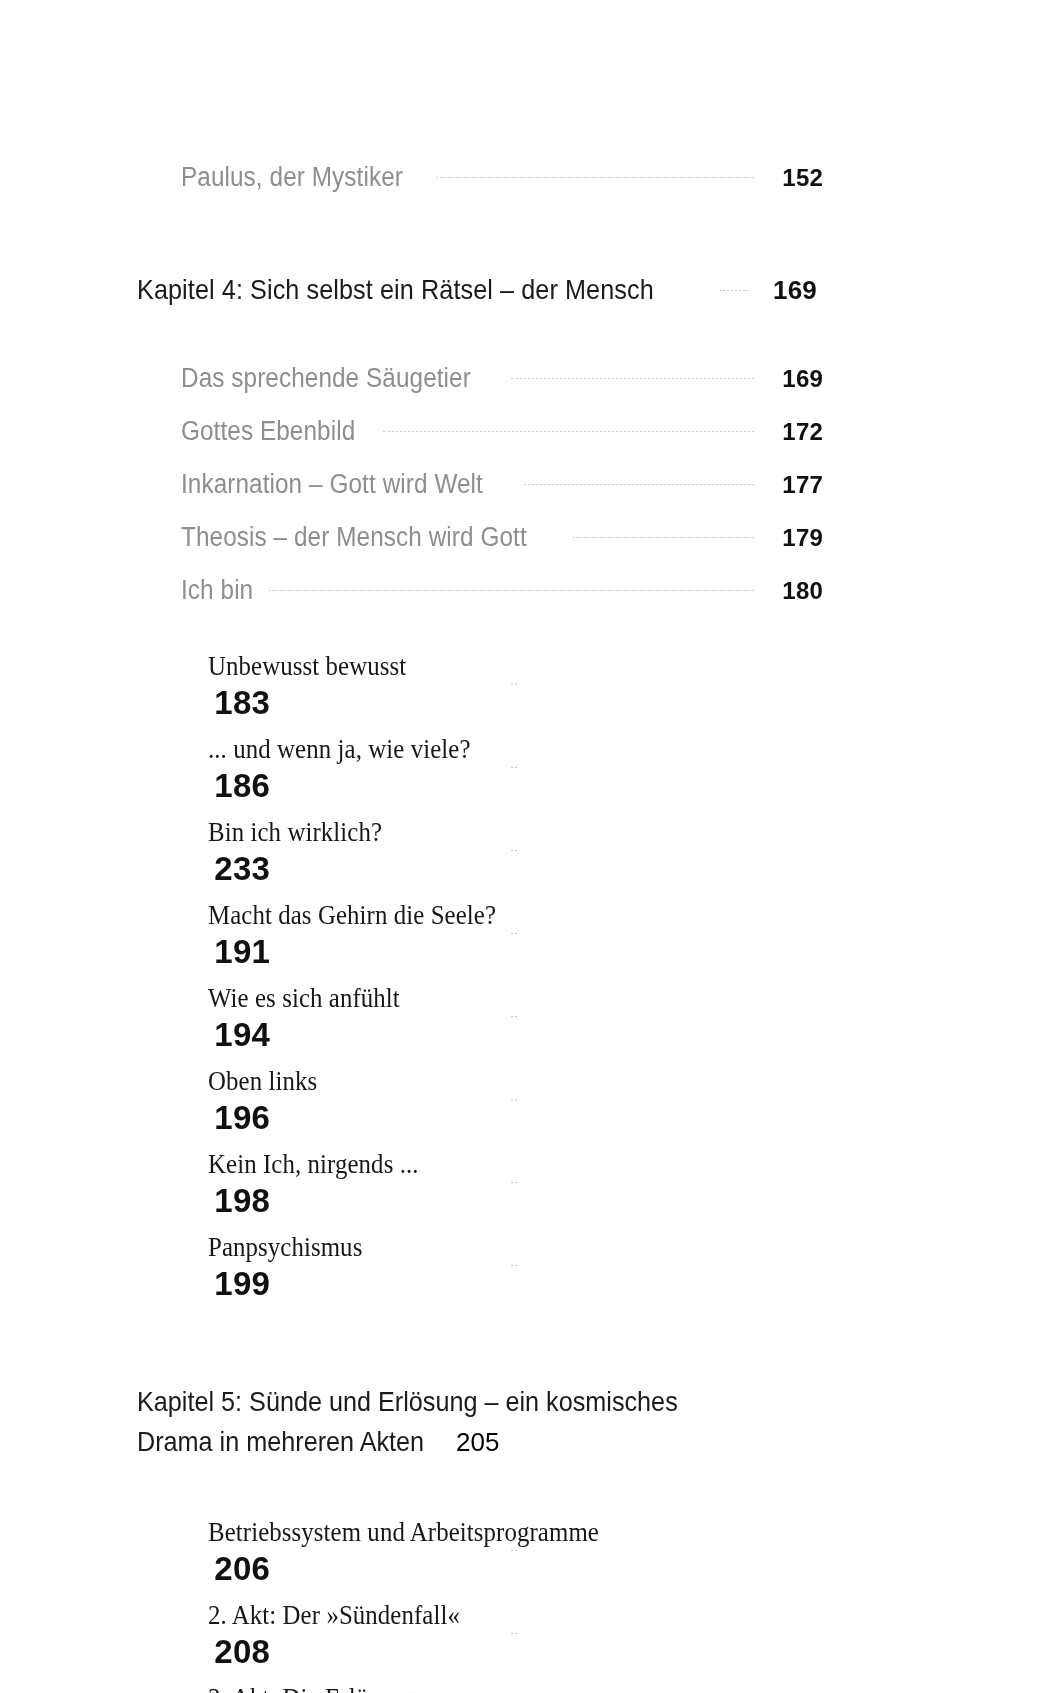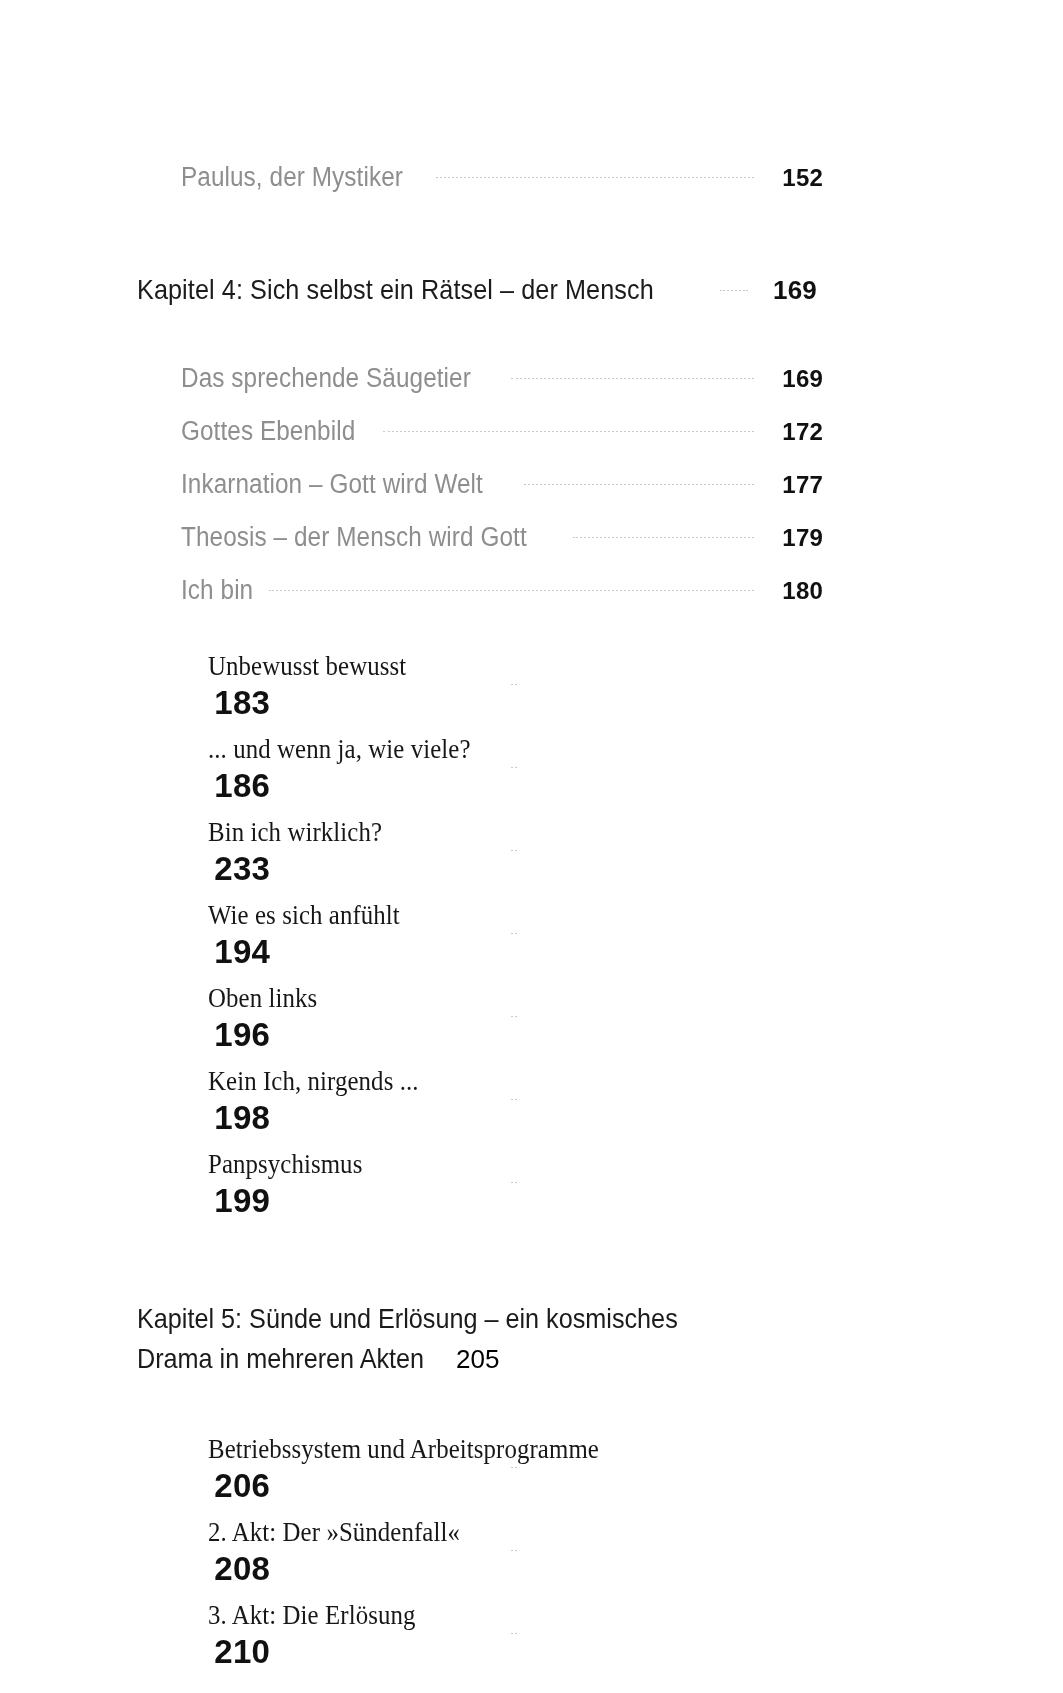--- a/index.html
+++ b/index.html
@@ -217,20 +217,25 @@
       <span class="title">... und wenn ja, wie viele?</span>
       <span class="leader"></span>
       <span class="pagenum">186</span>
     </div>
     <div class="entry lvl2">
       <span class="title">Bin ich wirklich?</span>
       <span class="leader"></span>
       <span class="pagenum">233</span>
     </div>
     <div class="entry lvl2">
+      <span class="title">Macht das Gehirn die Seele?</span>
+      <span class="leader"></span>
+      <span class="pagenum">191</span>
+    </div>
+    <div class="entry lvl2">
       <span class="title">Wie es sich anfühlt</span>
       <span class="leader"></span>
       <span class="pagenum">194</span>
     </div>
     <div class="entry lvl2">
       <span class="title">Oben links</span>
       <span class="leader"></span>
       <span class="pagenum">196</span>
     </div>
     <div class="entry lvl2">

